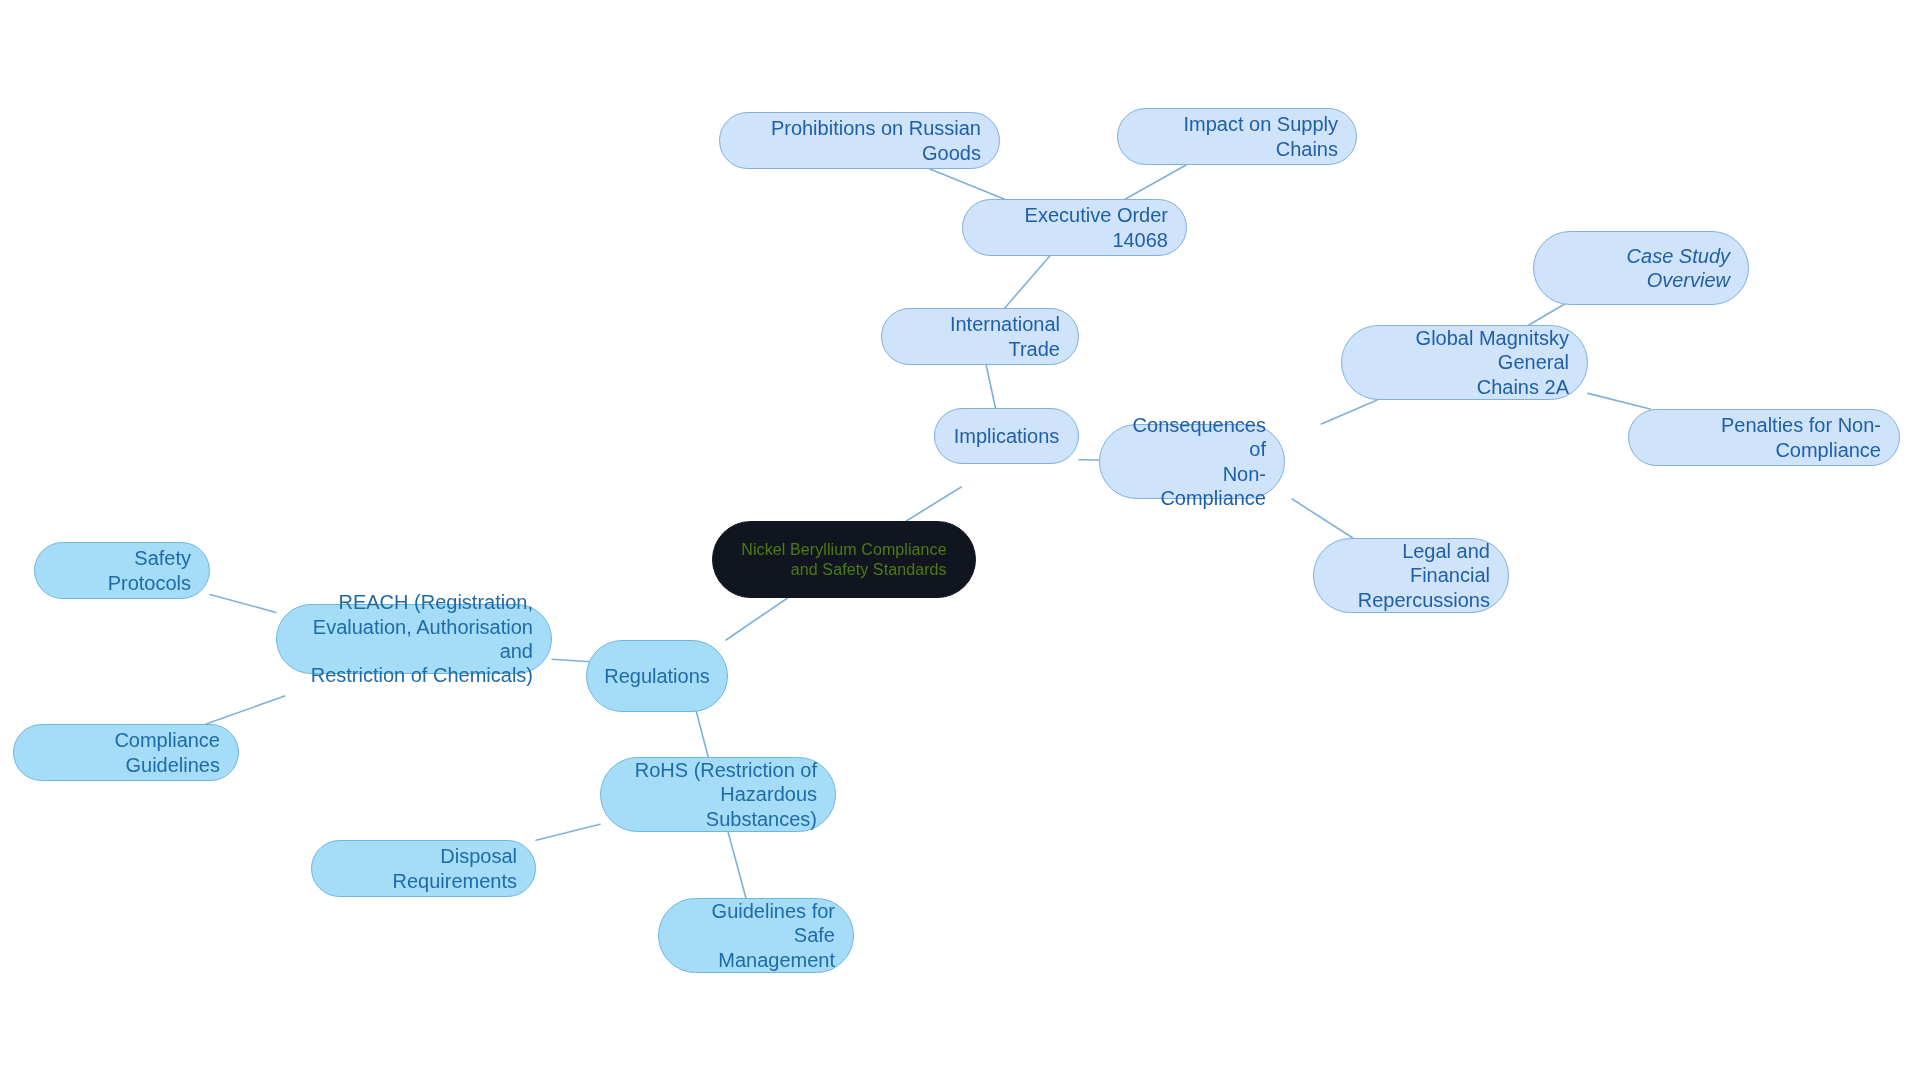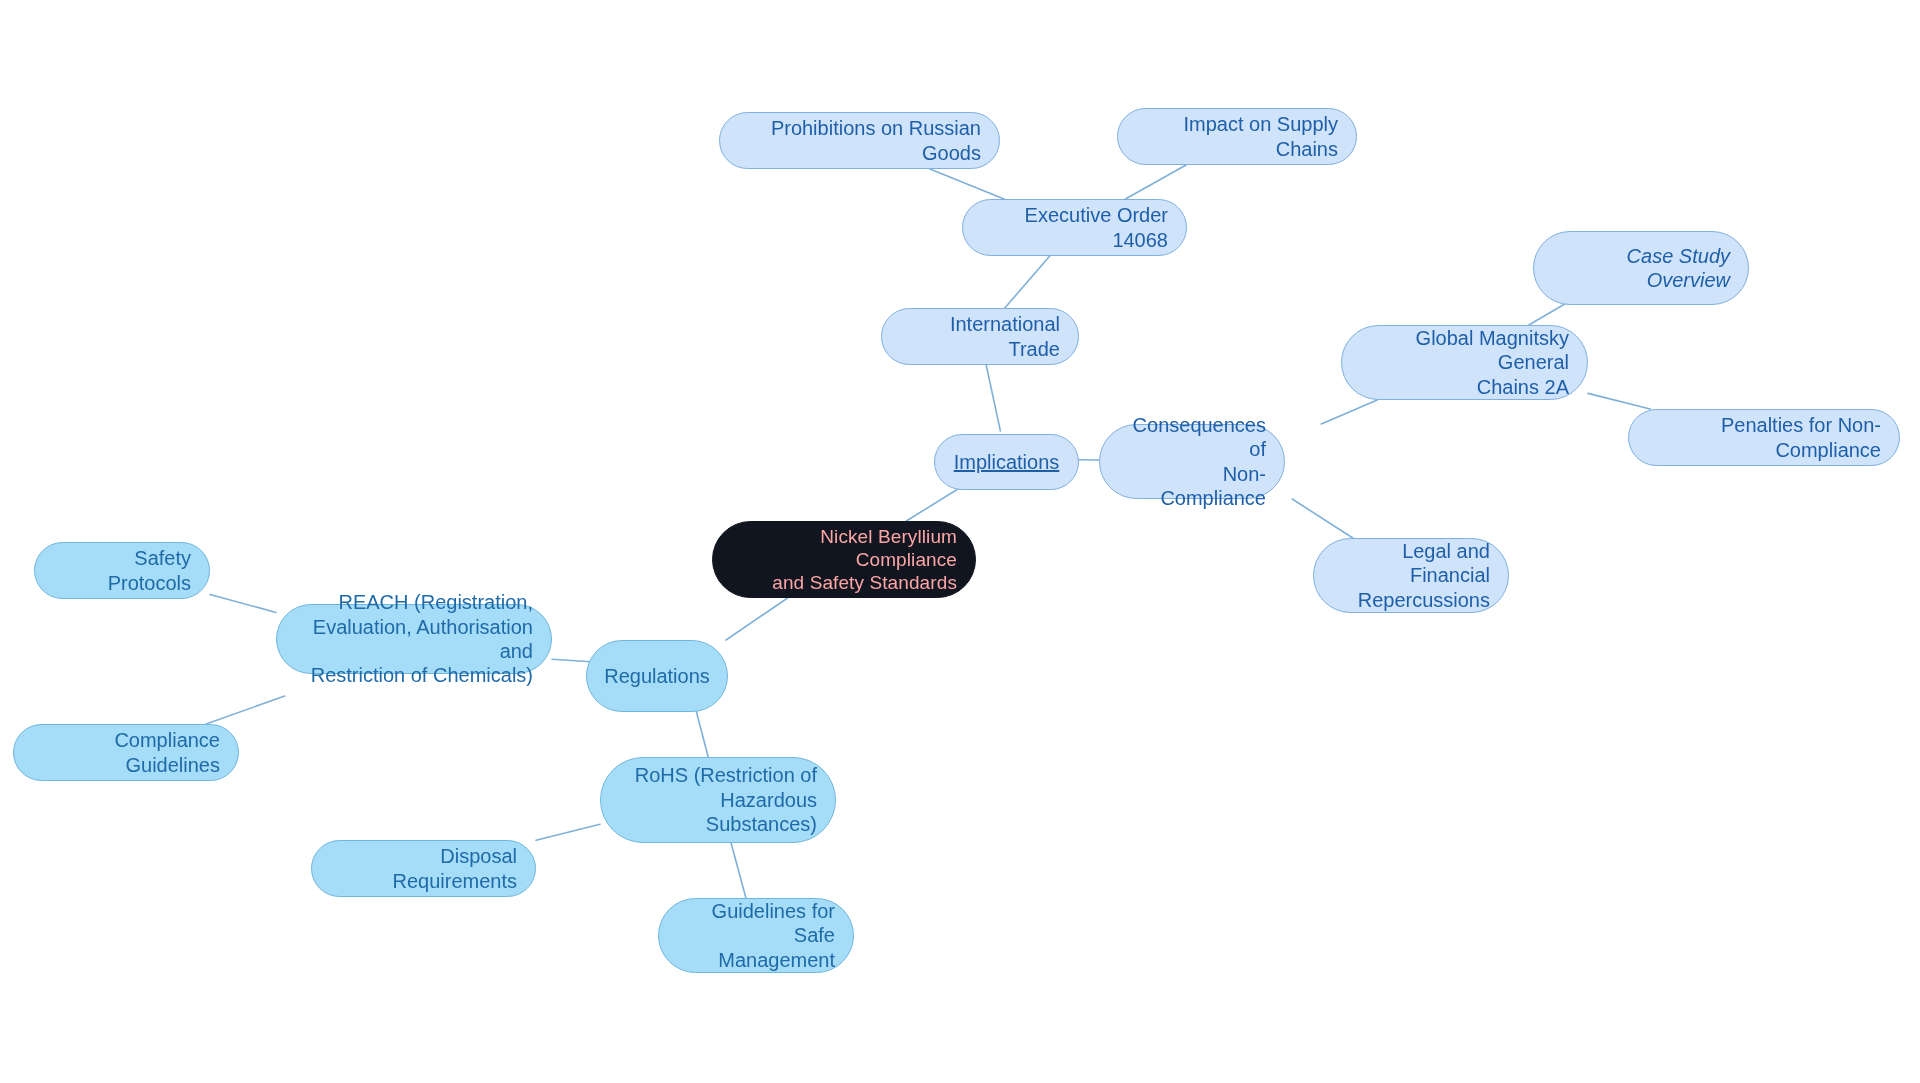--- a/index.html
+++ b/index.html
@@ -35,23 +35,23 @@
     align-items: center;
     justify-content: center;
     text-align: right;
     border-radius: 999px;
     line-height: 1.22;
     white-space: pre-line;
     padding: 6px 18px;
   }
   .node-root {
     background: #10151f;
-    color: #fca5a5;
+    color: #4d7c0f;
     border: 1px solid #10151f;
-    font-size: 19px;
+    font-size: 16px;
     letter-spacing: 0.1px;
   }
   .node-light {
     background: #cfe3fb;
     border: 1.3px solid #7fb0e0;
     color: #1f5fa8;
     font-size: 20px;
   }
   .node-cyan {
     background: #a5dcf7;
@@ -79,38 +79,38 @@
       <line x1="614.0" y1="663.3" x2="552.0" y2="659.2" stroke="#7fb0d8" stroke-width="1.6" stroke-linecap="round"></line>
       <line x1="276.0" y1="612.4" x2="210.0" y2="594.5" stroke="#7fb0d8" stroke-width="1.6" stroke-linecap="round"></line>
       <line x1="284.8" y1="696.0" x2="206.1" y2="724.0" stroke="#7fb0d8" stroke-width="1.6" stroke-linecap="round"></line>
       <line x1="692.3" y1="696.0" x2="708.2" y2="757.0" stroke="#7fb0d8" stroke-width="1.6" stroke-linecap="round"></line>
       <line x1="600.0" y1="824.2" x2="536.0" y2="840.2" stroke="#7fb0d8" stroke-width="1.6" stroke-linecap="round"></line>
       <line x1="728.1" y1="832.0" x2="745.9" y2="898.0" stroke="#7fb0d8" stroke-width="1.6" stroke-linecap="round"></line>
     </svg>
   <div id="node-layer">
       <div class="node node-root" style="left: 712px; top: 521px; width: 264px; height: 77px;">Nickel Beryllium Compliance
 and Safety Standards</div>
-      <div class="node node-light" style="left: 934px; top: 434px; width: 145px; height: 56px; text-decoration: underline;">Implications</div>
+      <div class="node node-light" style="left: 934px; top: 408px; width: 145px; height: 56px;">Implications</div>
       <div class="node node-light" style="left: 881px; top: 308px; width: 198px; height: 57px;">International Trade</div>
       <div class="node node-light" style="left: 962px; top: 199px; width: 225px; height: 57px;">Executive Order 14068</div>
       <div class="node node-light" style="left: 719px; top: 112px; width: 281px; height: 57px;">Prohibitions on Russian Goods</div>
       <div class="node node-light" style="left: 1117px; top: 108px; width: 240px; height: 57px;">Impact on Supply Chains</div>
       <div class="node node-light" style="left: 1099px; top: 424px; width: 186px; height: 75px;">Consequences of
 Non-Compliance</div>
       <div class="node node-light" style="left: 1341px; top: 325px; width: 247px; height: 75px;">Global Magnitsky General
 Chains 2A</div>
       <div class="node node-light" style="left: 1533px; top: 231px; width: 216px; height: 74px; font-style: italic;">Case Study Overview</div>
       <div class="node node-light" style="left: 1628px; top: 409px; width: 272px; height: 57px;">Penalties for Non-Compliance</div>
       <div class="node node-light" style="left: 1313px; top: 538px; width: 196px; height: 75px;">Legal and Financial
 Repercussions</div>
       <div class="node node-cyan" style="left: 586px; top: 640px; width: 142px; height: 72px;">Regulations</div>
       <div class="node node-cyan" style="left: 276px; top: 604px; width: 276px; height: 70px;">REACH (Registration,
 Evaluation, Authorisation and
 Restriction of Chemicals)</div>
       <div class="node node-cyan" style="left: 34px; top: 542px; width: 176px; height: 57px;">Safety Protocols</div>
       <div class="node node-cyan" style="left: 13px; top: 724px; width: 226px; height: 57px;">Compliance Guidelines</div>
-      <div class="node node-cyan" style="left: 600px; top: 757px; width: 236px; height: 86px;">RoHS (Restriction of
+      <div class="node node-cyan" style="left: 600px; top: 757px; width: 236px; height: 75px;">RoHS (Restriction of
 Hazardous Substances)</div>
       <div class="node node-cyan" style="left: 311px; top: 840px; width: 225px; height: 57px;">Disposal Requirements</div>
       <div class="node node-cyan" style="left: 658px; top: 898px; width: 196px; height: 75px;">Guidelines for Safe
 Management</div>
     </div>
 </div>
 
 </body></html>

